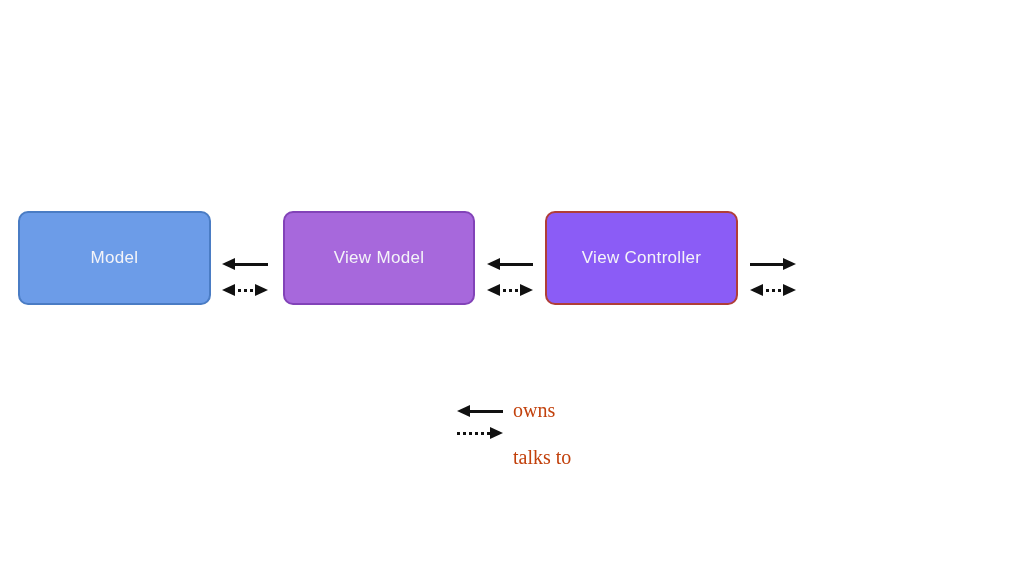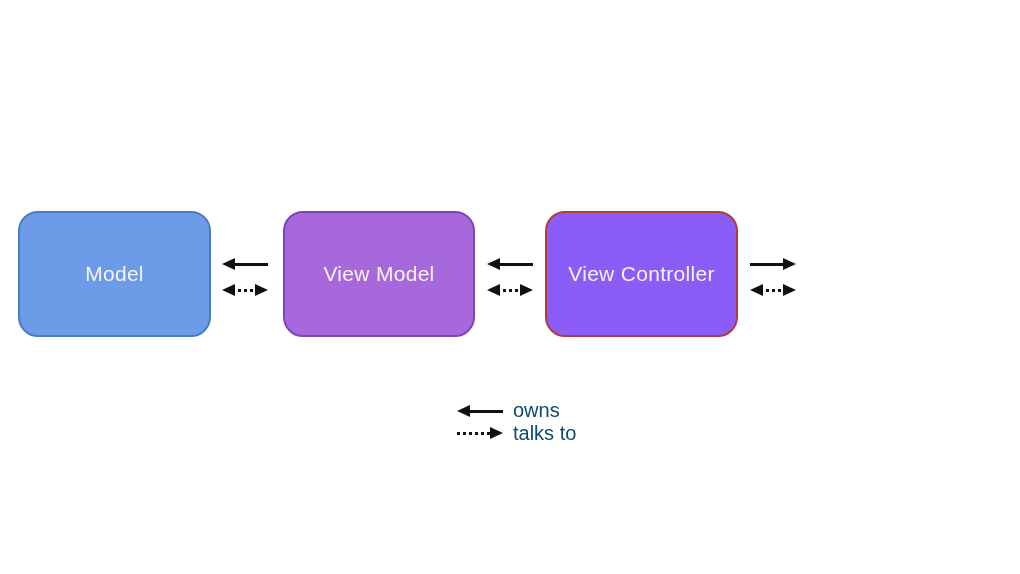--- a/index.html
+++ b/index.html
@@ -5,48 +5,48 @@
   html,body{margin:0;padding:0;background:#ffffff;}
   .canvas{
     position:relative;
     width:1020px;height:574px;
     background:#ffffff;
     font-family:"Liberation Sans", sans-serif;
     overflow:hidden;
   }
   .box{
     position:absolute;
-    top:211px;height:126px;
+    top:211px;height:94px;
     border:2px solid #000;
-    border-radius:20px;
+    border-radius:10px;
     box-sizing:border-box;
     display:flex;align-items:center;justify-content:center;
     color:rgba(255,255,255,0.95);
-    font-size:21px;font-weight:300;letter-spacing:0.3px;
+    font-size:17px;font-weight:300;letter-spacing:0.3px;
   }
   .box-model{left:18px;width:193px;}
   .box-view-model{left:283px;width:192px;text-align:right;}
   .box-view-controller{left:545px;width:193px;}
   .box-view{left:809px;width:190px;}
 
   .arrow{position:absolute;height:13px;}
   .shaft{position:absolute;top:5px;height:3px;left:0;right:0;background:#111;}
   .arrow.has-head-left .shaft{left:10px;}
   .arrow.has-head-right .shaft{right:10px;}
   .arrow.dotted .shaft{
     background:repeating-linear-gradient(90deg,#111 0 3px,transparent 3px 6px);
   }
   .head{position:absolute;top:0;width:0;height:0;
     border-top:6.5px solid transparent;border-bottom:6.5px solid transparent;}
   .head.left{left:0;border-right:13px solid #111;}
   .head.right{right:0;border-left:13px solid #111;}
 
   .legend-label{
     position:absolute;left:513px;
-    font-size:20px;font-weight:300;color:#0c4a6e;line-height:22px;
+    font-size:20px;font-weight:300;color:#c2410c;line-height:22px;font-family:Liberation Serif, serif;
   }
 </style>
 </head>
 <body>
 
 <div class="canvas">
 
   <div class="box box-model" style="background: rgb(108, 156, 232); border-color: rgb(74, 124, 196); color: rgb(244, 244, 248);">
     <span>Model</span>
   </div>
@@ -94,16 +94,16 @@
     <div class="arrow solid has-head-left" style="left:457px;top:405px;width:46px;">
       <span class="head left"></span>
       <span class="shaft"></span>
     </div>
     <span class="legend-label" style="top:399px;">owns</span>
 
     <div class="arrow dotted has-head-right" style="left:457px;top:427px;width:46px;">
       <span class="head right"></span>
       <span class="shaft"></span>
     </div>
-    <span class="legend-label" style="top:422px;">talks to</span>
+    <span class="legend-label" style="top:446px;">talks to</span>
   </div>
 
 </div>
 
 </body></html>

